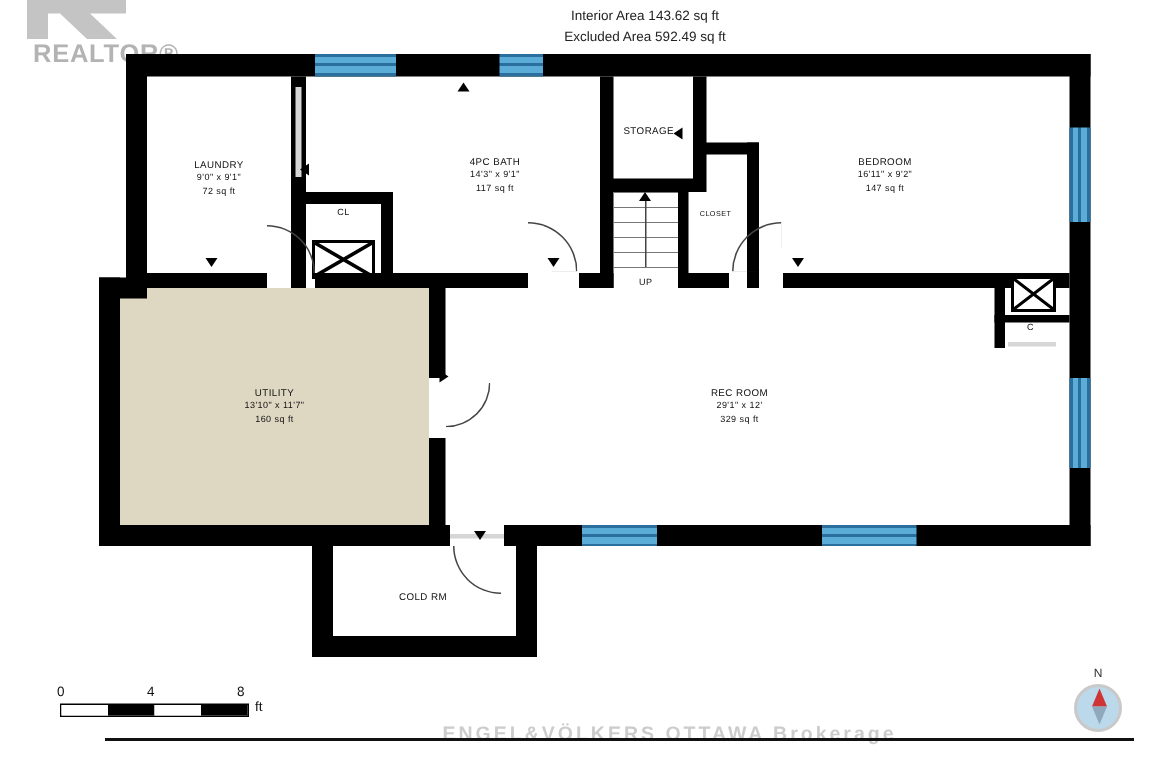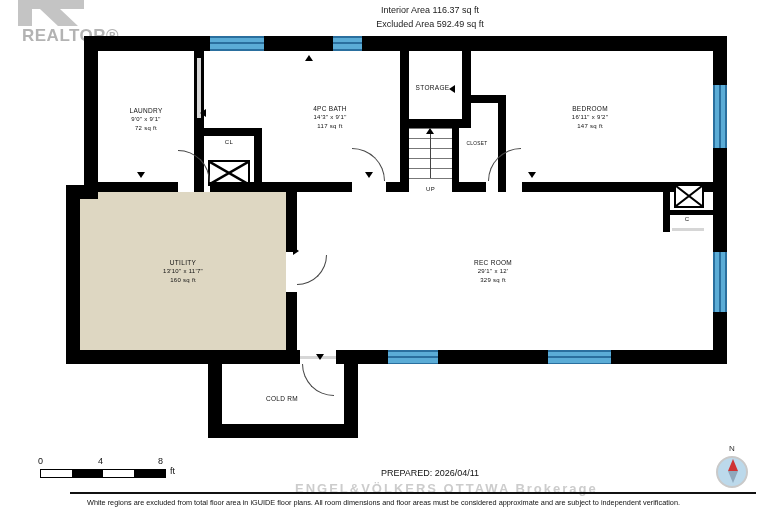--- a/index.html
+++ b/index.html
@@ -50,21 +50,21 @@
 <div class="canvas">
 
   <div class="abs" style="left:8px;top:0;width:120px;height:50px;">
     <svg class="abs" style="left:6px;top:0;" width="72" height="26" viewBox="0 0 72 26">
       <path d="M4 0 H70 V9 H46 L64 26 H44 L26 9 H18 V26 H4 Z" fill="#c4c4c4"></path>
     </svg>
     <div class="logo-text">REALTOR®</div>
   </div>
 
   <div class="header-areas">
-    <div>Interior Area 116.37 sq ft</div>
+    <div>Interior Area 143.62 sq ft</div>
     <div>Excluded Area 592.49 sq ft</div>
   </div>
 
   <div class="room-fill" style="left:80px;top:192px;width:206px;height:158px;background:#ded7c2;"></div>
 
   <div class="wall" style="left:84px;top:36px;width:643px;height:15px;"></div>
   <div class="wall" style="left:84px;top:36px;width:14px;height:156px;"></div>
   <div class="wall" style="left:66px;top:185px;width:32px;height:14px;"></div>
   <div class="wall" style="left:66px;top:185px;width:14px;height:179px;"></div>
   <div class="wall" style="left:66px;top:350px;width:234px;height:14px;"></div>
@@ -179,23 +179,21 @@
   <div class="scale-num" style="left:98px;top:456px;">4</div>
   <div class="scale-num" style="left:158px;top:456px;">8</div>
   <div class="scale-bar">
     <div class="seg w"></div>
     <div class="seg b"></div>
     <div class="seg w"></div>
     <div class="seg b"></div>
   </div>
   <div class="scale-num" style="left:170px;top:466px;">ft</div>
 
-  <div class="prepared">PREPARED: 2026/04/11</div>
   <div class="watermark">ENGEL&amp;VÖLKERS OTTAWA Brokerage</div>
   <div class="sep-line"></div>
-  <div class="disclaimer">White regions are excluded from total floor area in iGUIDE floor plans. All room dimensions and floor areas must be considered approximate and are subject to independent verification.</div>
 
   <div class="compass-n">N</div>
   <div class="compass-circle"></div>
   <div class="needle-top"></div>
   <div class="needle-bot"></div>
 
 </div>
 
 </body></html>

